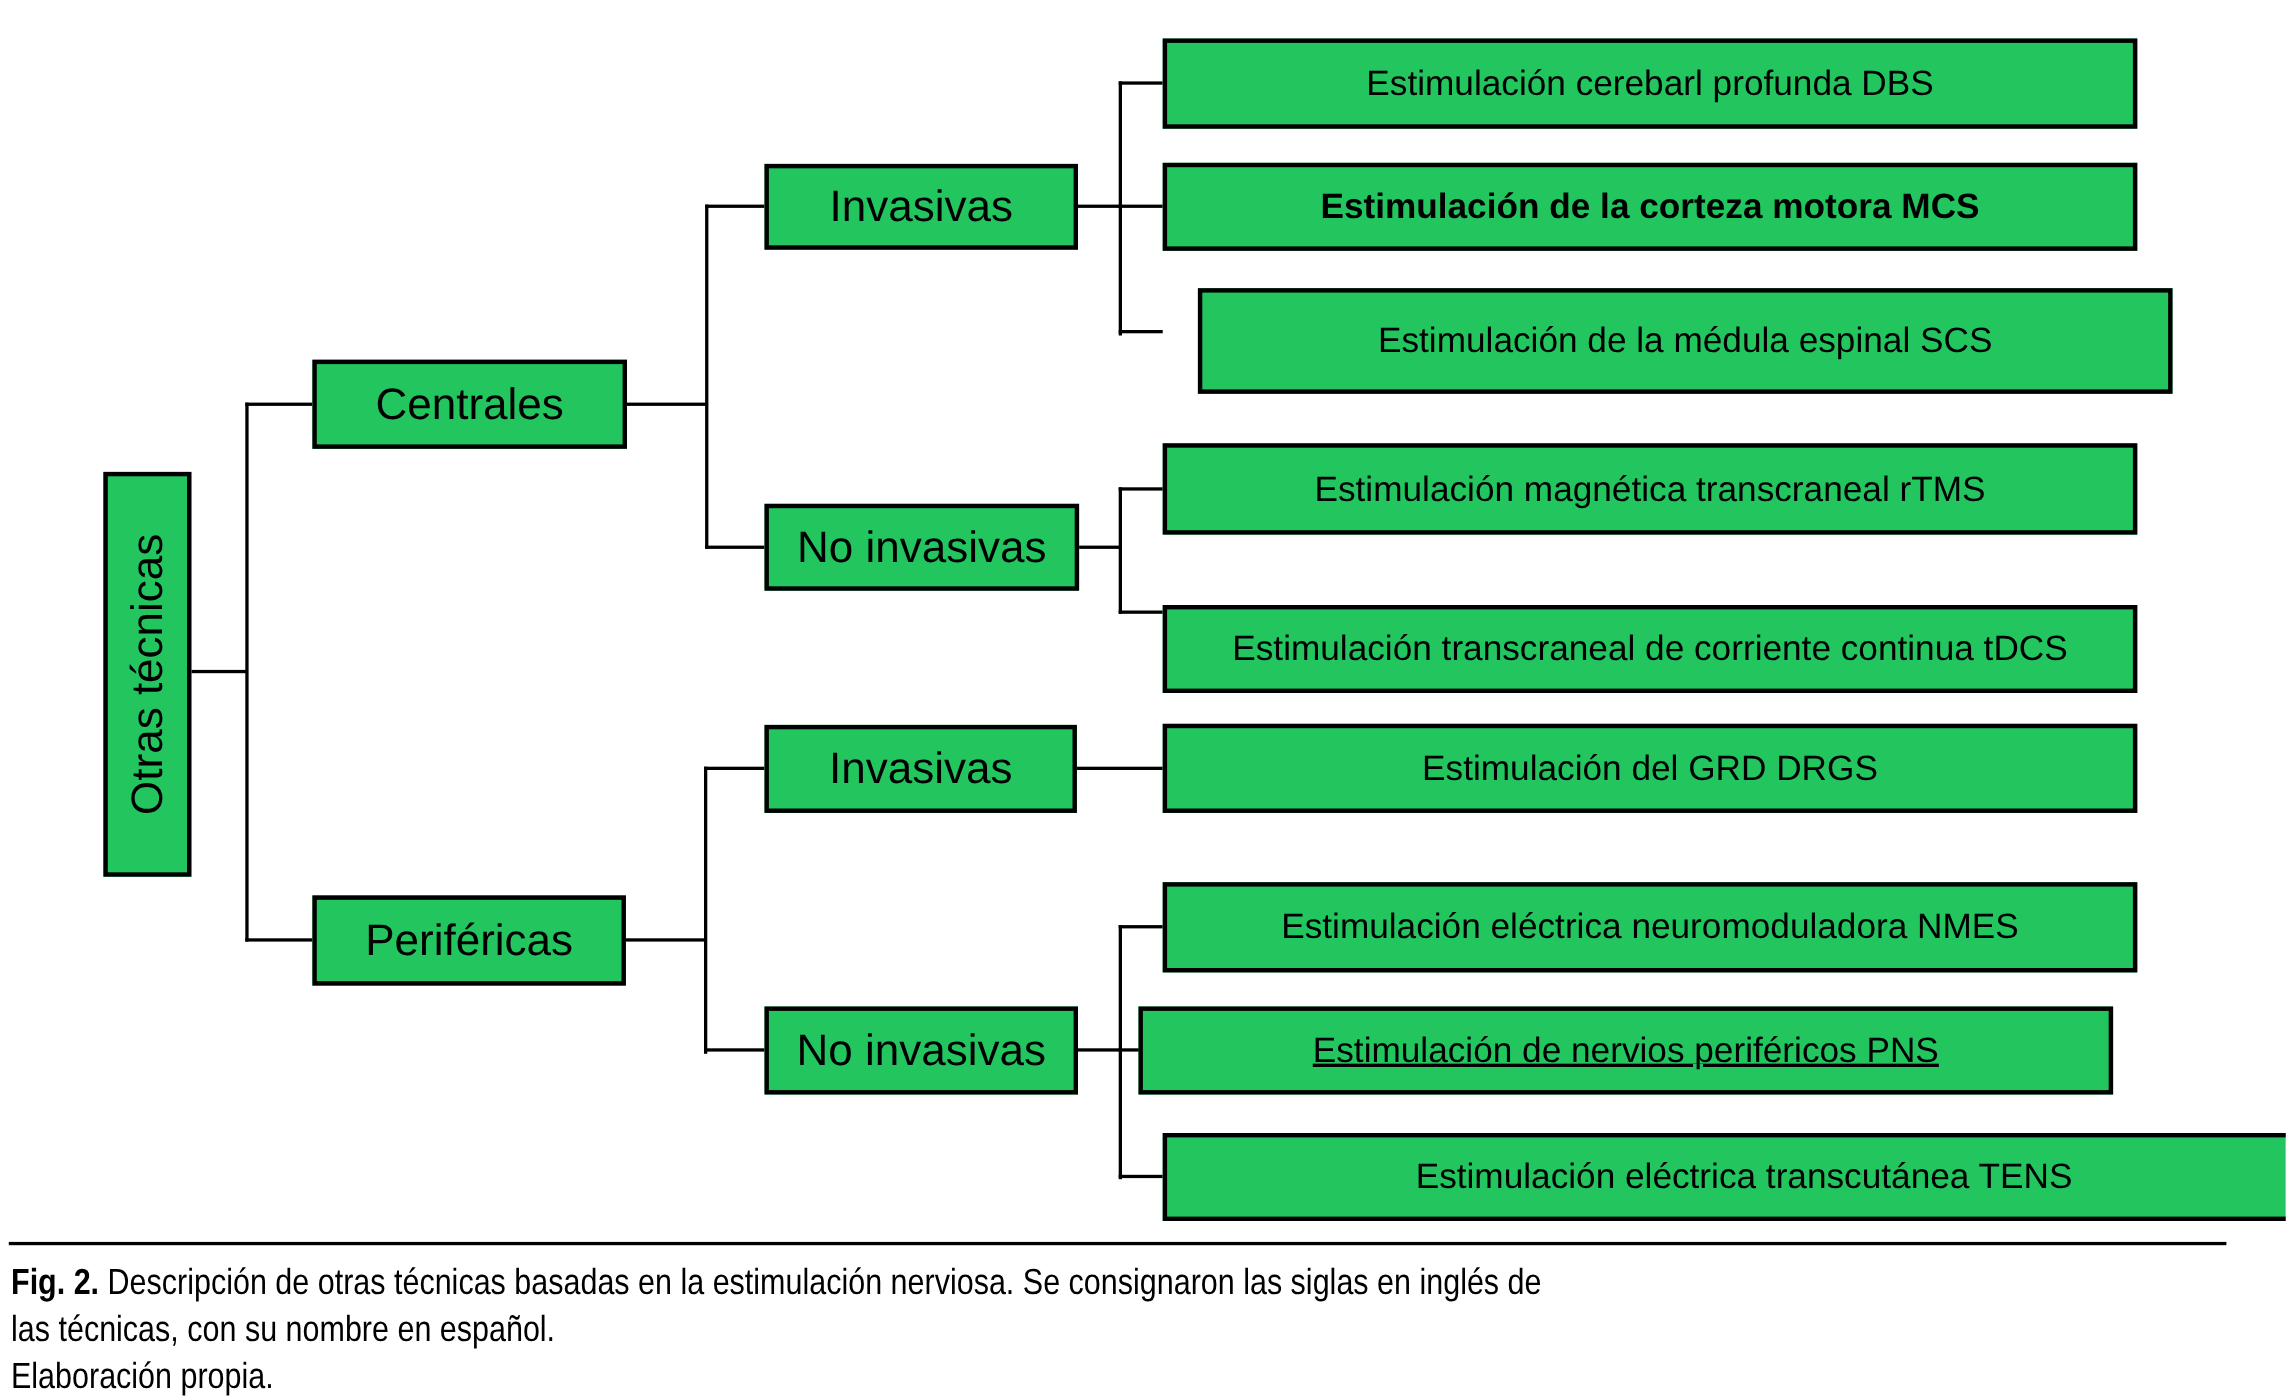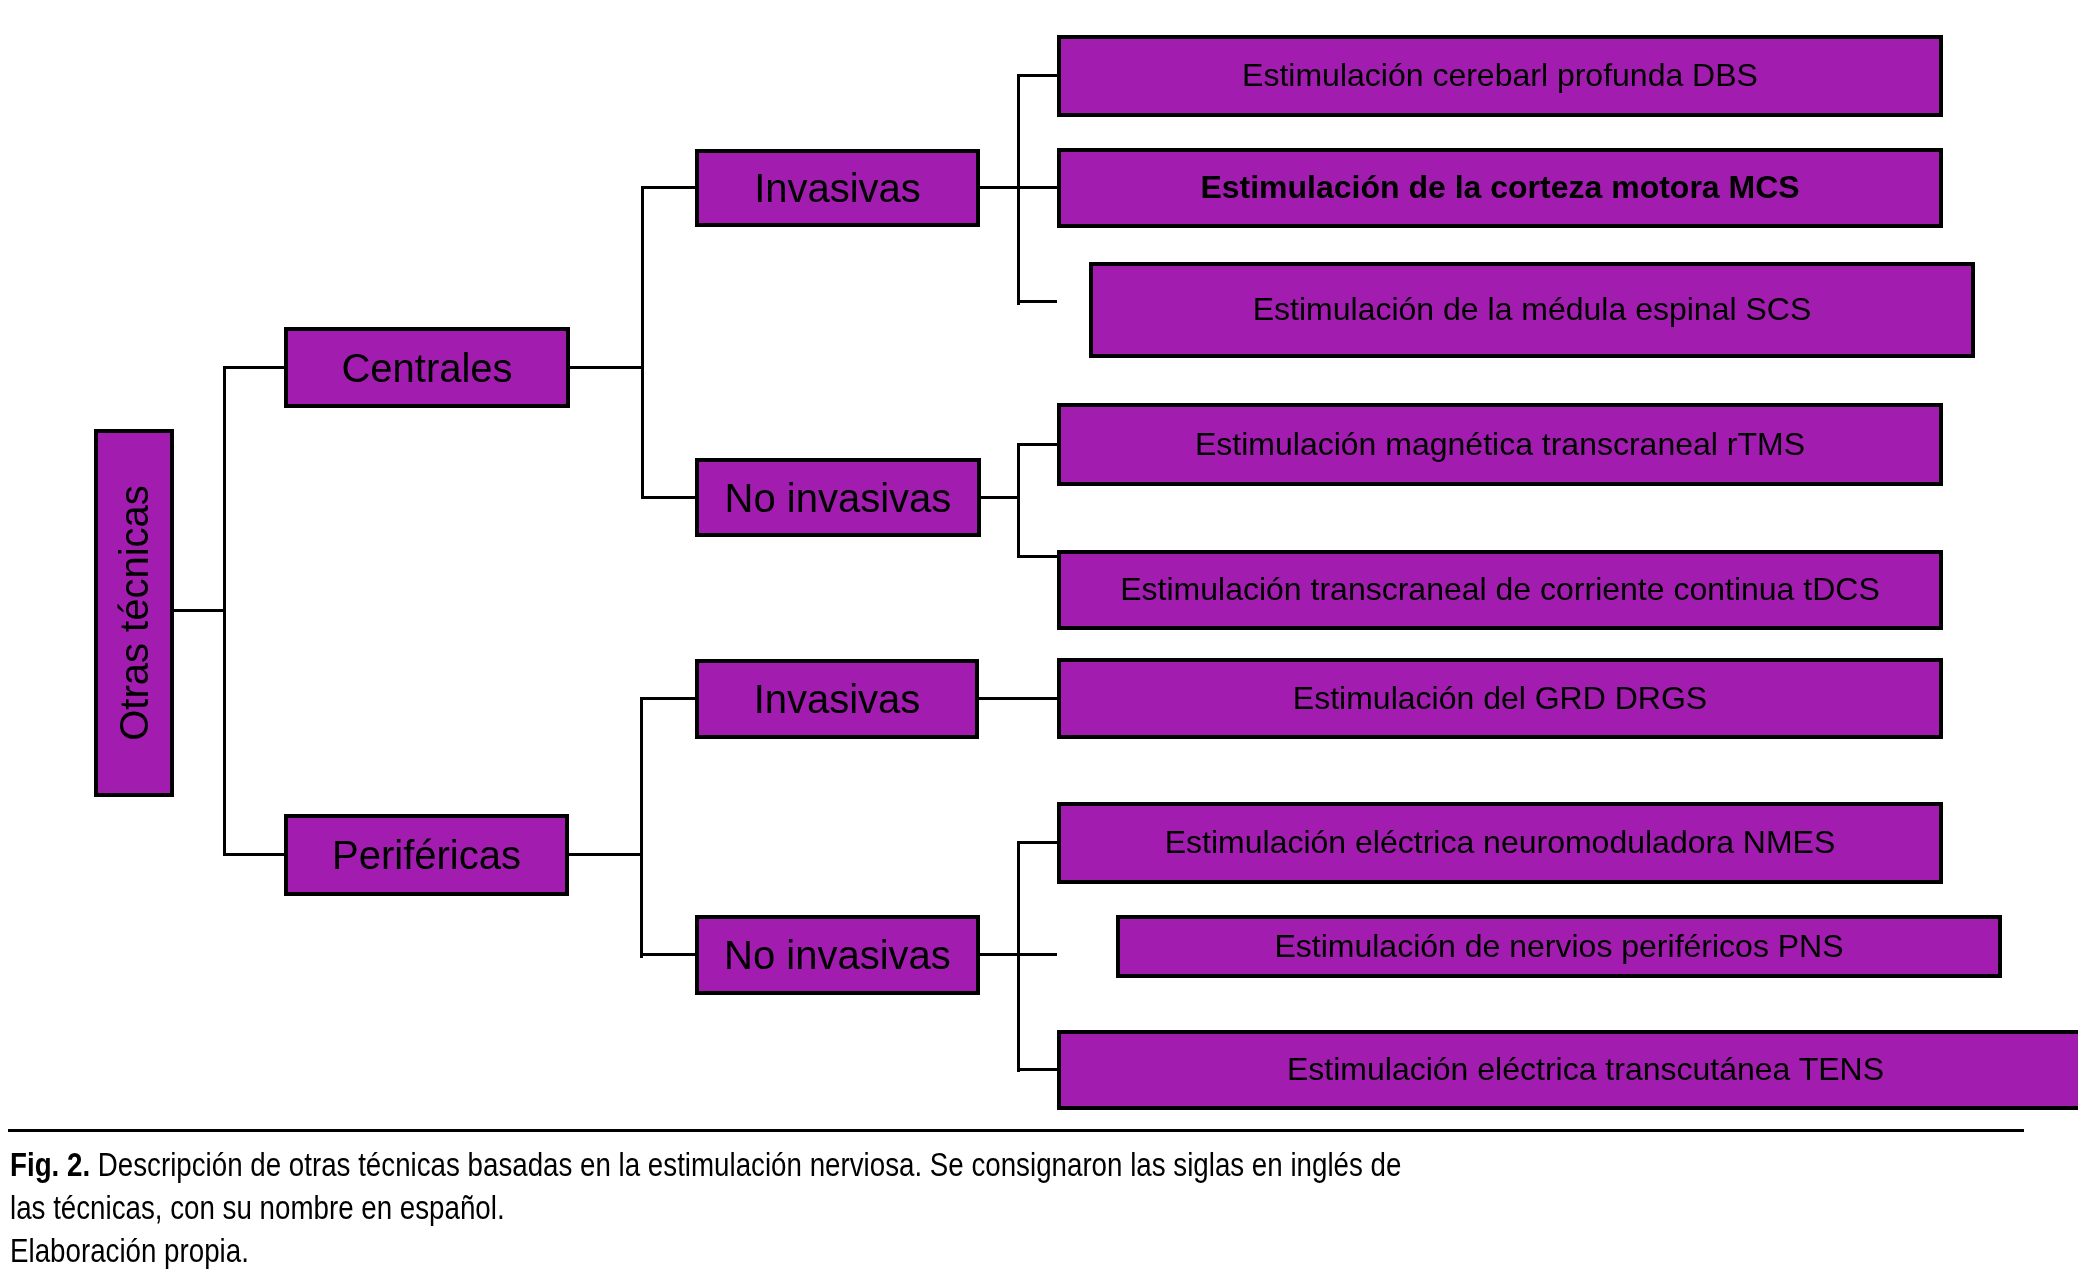--- a/index.html
+++ b/index.html
@@ -1,21 +1,21 @@
 <!DOCTYPE html>
 <html lang="es"><head>
 <meta charset="utf-8">
 <style>
   html,body{margin:0;padding:0;background:#ffffff;}
   .canvas{
     position:relative;width:2078px;height:1273px;background:#ffffff;
     font-family:"Liberation Sans", sans-serif;color:#000;overflow:hidden;
   }
   .box{
-    position:absolute;background:#a21caf;border:4px solid #000;
+    position:absolute;background:#22c55e;border:4px solid #000;
     box-sizing:border-box;display:flex;align-items:center;justify-content:center;
     text-align:center;line-height:1.1;
   }
   .node{font-size:40px;}
   .leaf{font-size:32px;padding:0 12px;}
   .vtext{transform:rotate(-90deg);white-space:nowrap;font-size:40px;}
   .line{position:absolute;background:#000;}
 
   
   #box-root   {left:94px;  top:429px; width:80px;  height:368px;}
@@ -26,21 +26,21 @@
   #box-inv-b  {left:695px; top:659px; width:284px; height:80px;}
   #box-noinv-b{left:695px; top:915px; width:285px; height:80px;}
   
   #box-dbs {left:1057px; top:35px;   width:886px; height:82px;}
   #box-mcs {left:1057px; top:148px;  width:886px; height:80px;font-weight:bold;}
   #box-scs {left:1089px; top:262px;  width:886px; height:96px;}
   #box-rtms{left:1057px; top:403px;  width:886px; height:83px;}
   #box-tdcs{left:1057px; top:517px;  width:886px; height:80px;margin-top:33px;}
   #box-drgs{left:1057px; top:658px;  width:886px; height:81px;}
   #box-nmes{left:1057px; top:802px;  width:886px; height:82px;}
-  #box-pns {left:1116px; top:915px;  width:886px; height:63px;}
+  #box-pns {left:1035px; top:915px;  width:886px; height:80px;text-decoration:underline;}
   #box-tens{left:1057px; top:1030px; width:1057px; height:80px;}
 
   
   #c1 {left:174px; top:609px; width:51px; height:3px;}
   #c2 {left:223px; top:366px; width:3px;  height:490px;}
   #c3 {left:223px; top:366px; width:61px; height:3px;}
   #c4 {left:223px; top:853px; width:61px; height:3px;}
   
   #c5 {left:570px; top:366px; width:73px; height:3px;}
   #c6 {left:641px; top:186px; width:3px;  height:313px;}

